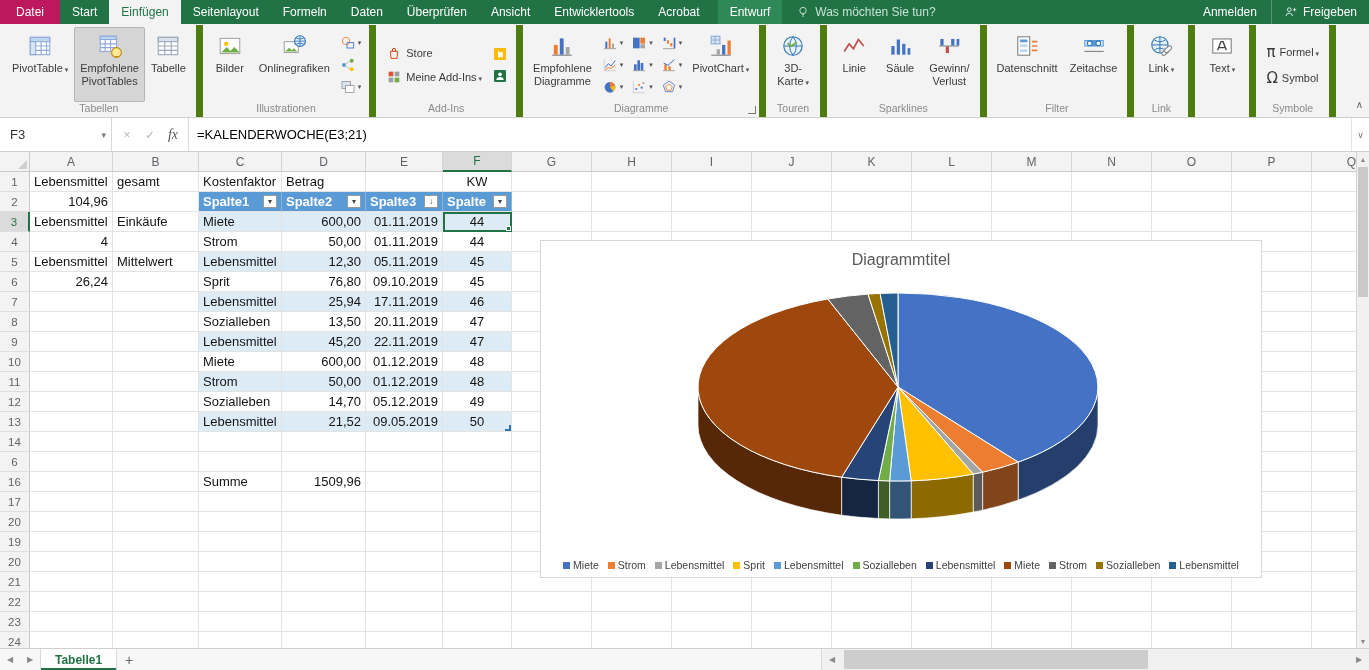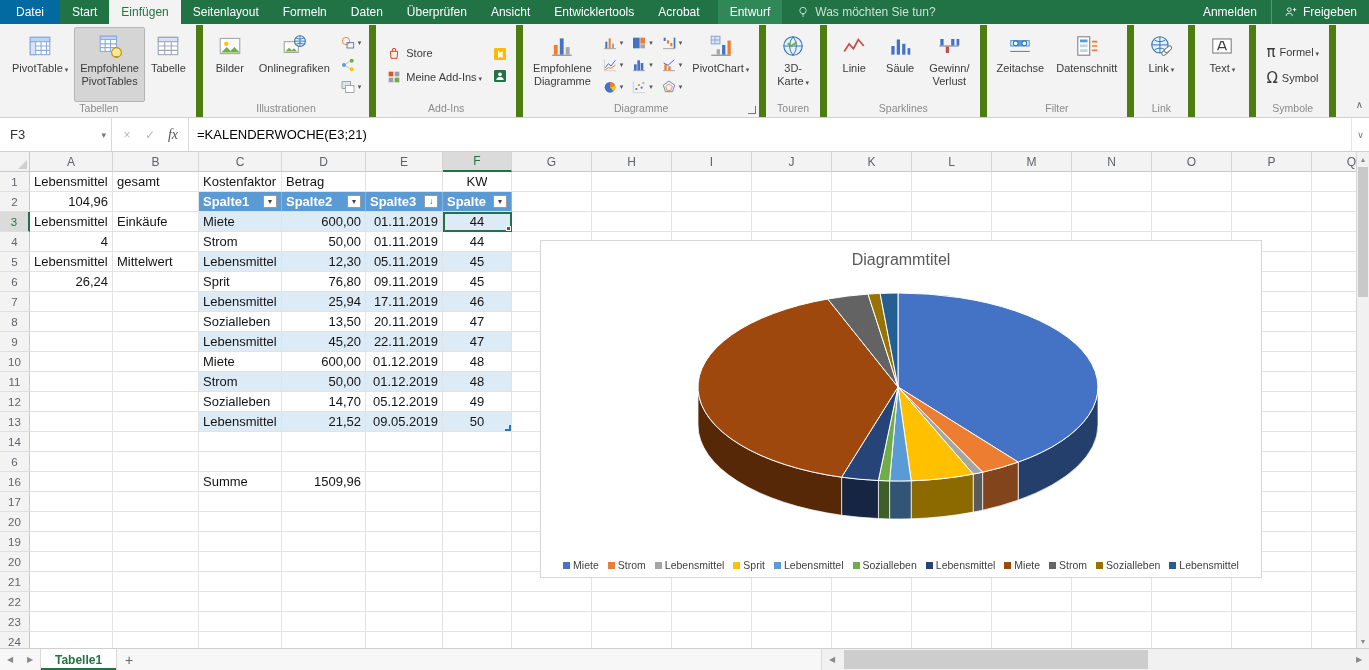--- a/index.html
+++ b/index.html
@@ -3,21 +3,21 @@
 <meta charset="utf-8">
 <style>
 *{box-sizing:border-box;margin:0;padding:0;}
 body{font-family:"Liberation Sans",sans-serif;background:#fff;}
 .app{position:relative;width:1369px;height:670px;background:#fff;overflow:hidden;}
 
 
 .tabbar{position:absolute;left:0;top:0;width:100%;height:24px;background:#217346;display:flex;align-items:stretch;color:#fff;font-size:12px;}
 .tabs-left{display:flex;}
 .tab{display:flex;align-items:center;padding:0 12px;white-space:nowrap;}
-.tab.file{background:#0369a1;padding:0 16px;}
+.tab.file{background:#be185d;padding:0 16px;}
 .tab.active{background:#f3f3f3;color:#217346;}
 .tab.ctx{background:#2e8857;margin-left:6px;}
 .tellme{display:flex;align-items:center;gap:5px;margin-left:14px;color:#c6e3d3;white-space:nowrap;}
 .tab-right{margin-left:auto;display:flex;align-items:stretch;}
 .signin{display:flex;align-items:center;padding:0 14px;}
 .share{display:flex;align-items:center;gap:5px;padding:0 12px;border-left:1px solid rgba(255,255,255,.25);}
 
 
 .ribbon{position:absolute;top:24px;left:0;width:100%;height:94px;background:#f3f3f3;border-bottom:1px solid #d0d0d0;display:flex;align-items:stretch;padding:1px 2px 0;}
 .rgroup{position:relative;display:flex;flex-direction:column;border-right:7px solid #4d7c0f;padding:2px 4px 0;}
@@ -480,42 +480,42 @@
           </div>
         </div>
         <div class="rgl">Sparklines</div>
       </div>
       <div class="rgroup">
         <div class="ritems">
           <div class="rcol">
             <div class="rbtn large">
               <span class="icn">
                 <svg width="26" height="26" viewBox="0 0 24 24">
+                  <rect x="3.5" y="3.5" width="11" height="17" fill="#fff" stroke="#808080"></rect>
+                  <rect x="5.5" y="6" width="7" height="2.6" fill="#5b9bd5"></rect>
+                  <rect x="5.5" y="10.5" width="7" height="2.6" fill="#bdd7ee"></rect>
+                  <rect x="5.5" y="15" width="7" height="2.6" fill="#bdd7ee"></rect>
+                  <path d="M16.5 8h5M16.5 12h5M16.5 16h5" stroke="#ed7d31" stroke-width="1.6" fill="none"></path>
+                </svg>
+              </span>
+              <div class="rlabel">Datenschnitt</div>
+            </div>
+          </div>
+          <div class="rcol">
+            <div class="rbtn large">
+              <span class="icn">
+                <svg width="26" height="26" viewBox="0 0 24 24">
                   <path d="M3 17h18" stroke="#808080" fill="none"></path>
                   <rect x="3.5" y="7" width="17" height="5" fill="#e8f1fb" stroke="#5b9bd5"></rect>
                   <rect x="8" y="7" width="8" height="5" fill="#5b9bd5"></rect>
                   <circle cx="8" cy="9.5" r="2.2" fill="#fff" stroke="#2e75b6"></circle>
                   <circle cx="16" cy="9.5" r="2.2" fill="#fff" stroke="#2e75b6"></circle>
                 </svg>
               </span>
               <div class="rlabel">Zeitachse</div>
-            </div>
-          </div>
-          <div class="rcol">
-            <div class="rbtn large">
-              <span class="icn">
-                <svg width="26" height="26" viewBox="0 0 24 24">
-                  <rect x="3.5" y="3.5" width="11" height="17" fill="#fff" stroke="#808080"></rect>
-                  <rect x="5.5" y="6" width="7" height="2.6" fill="#5b9bd5"></rect>
-                  <rect x="5.5" y="10.5" width="7" height="2.6" fill="#bdd7ee"></rect>
-                  <rect x="5.5" y="15" width="7" height="2.6" fill="#bdd7ee"></rect>
-                  <path d="M16.5 8h5M16.5 12h5M16.5 16h5" stroke="#ed7d31" stroke-width="1.6" fill="none"></path>
-                </svg>
-              </span>
-              <div class="rlabel">Datenschnitt</div>
             </div>
           </div>
         </div>
         <div class="rgl">Filter</div>
       </div>
       <div class="rgroup">
         <div class="ritems">
           <div class="rcol">
             <div class="rbtn large">
               <span class="icn">
@@ -768,21 +768,21 @@
           <span style="overflow: hidden;">26,24</span>
         </div>
         <div class="cell" style="width: 86px;"></div>
         <div class="cell" style="width: 83px;">
           <span style="overflow: hidden;">Sprit</span>
         </div>
         <div class="cell ar" style="width: 84px;">
           <span style="overflow: hidden;">76,80</span>
         </div>
         <div class="cell ar" style="width: 77px;">
-          <span style="overflow: hidden;">09.11.2019</span>
+          <span style="overflow: hidden;">09.10.2019</span>
         </div>
         <div class="cell ac" style="width: 69px;">
           <span style="overflow: hidden;">45</span>
         </div>
         <div class="cell" style="width: 80px;"></div>
         <div class="cell" style="width: 80px;"></div>
         <div class="cell" style="width: 80px;"></div>
         <div class="cell" style="width: 80px;"></div>
         <div class="cell" style="width: 80px;"></div>
         <div class="cell" style="width: 80px;"></div>

